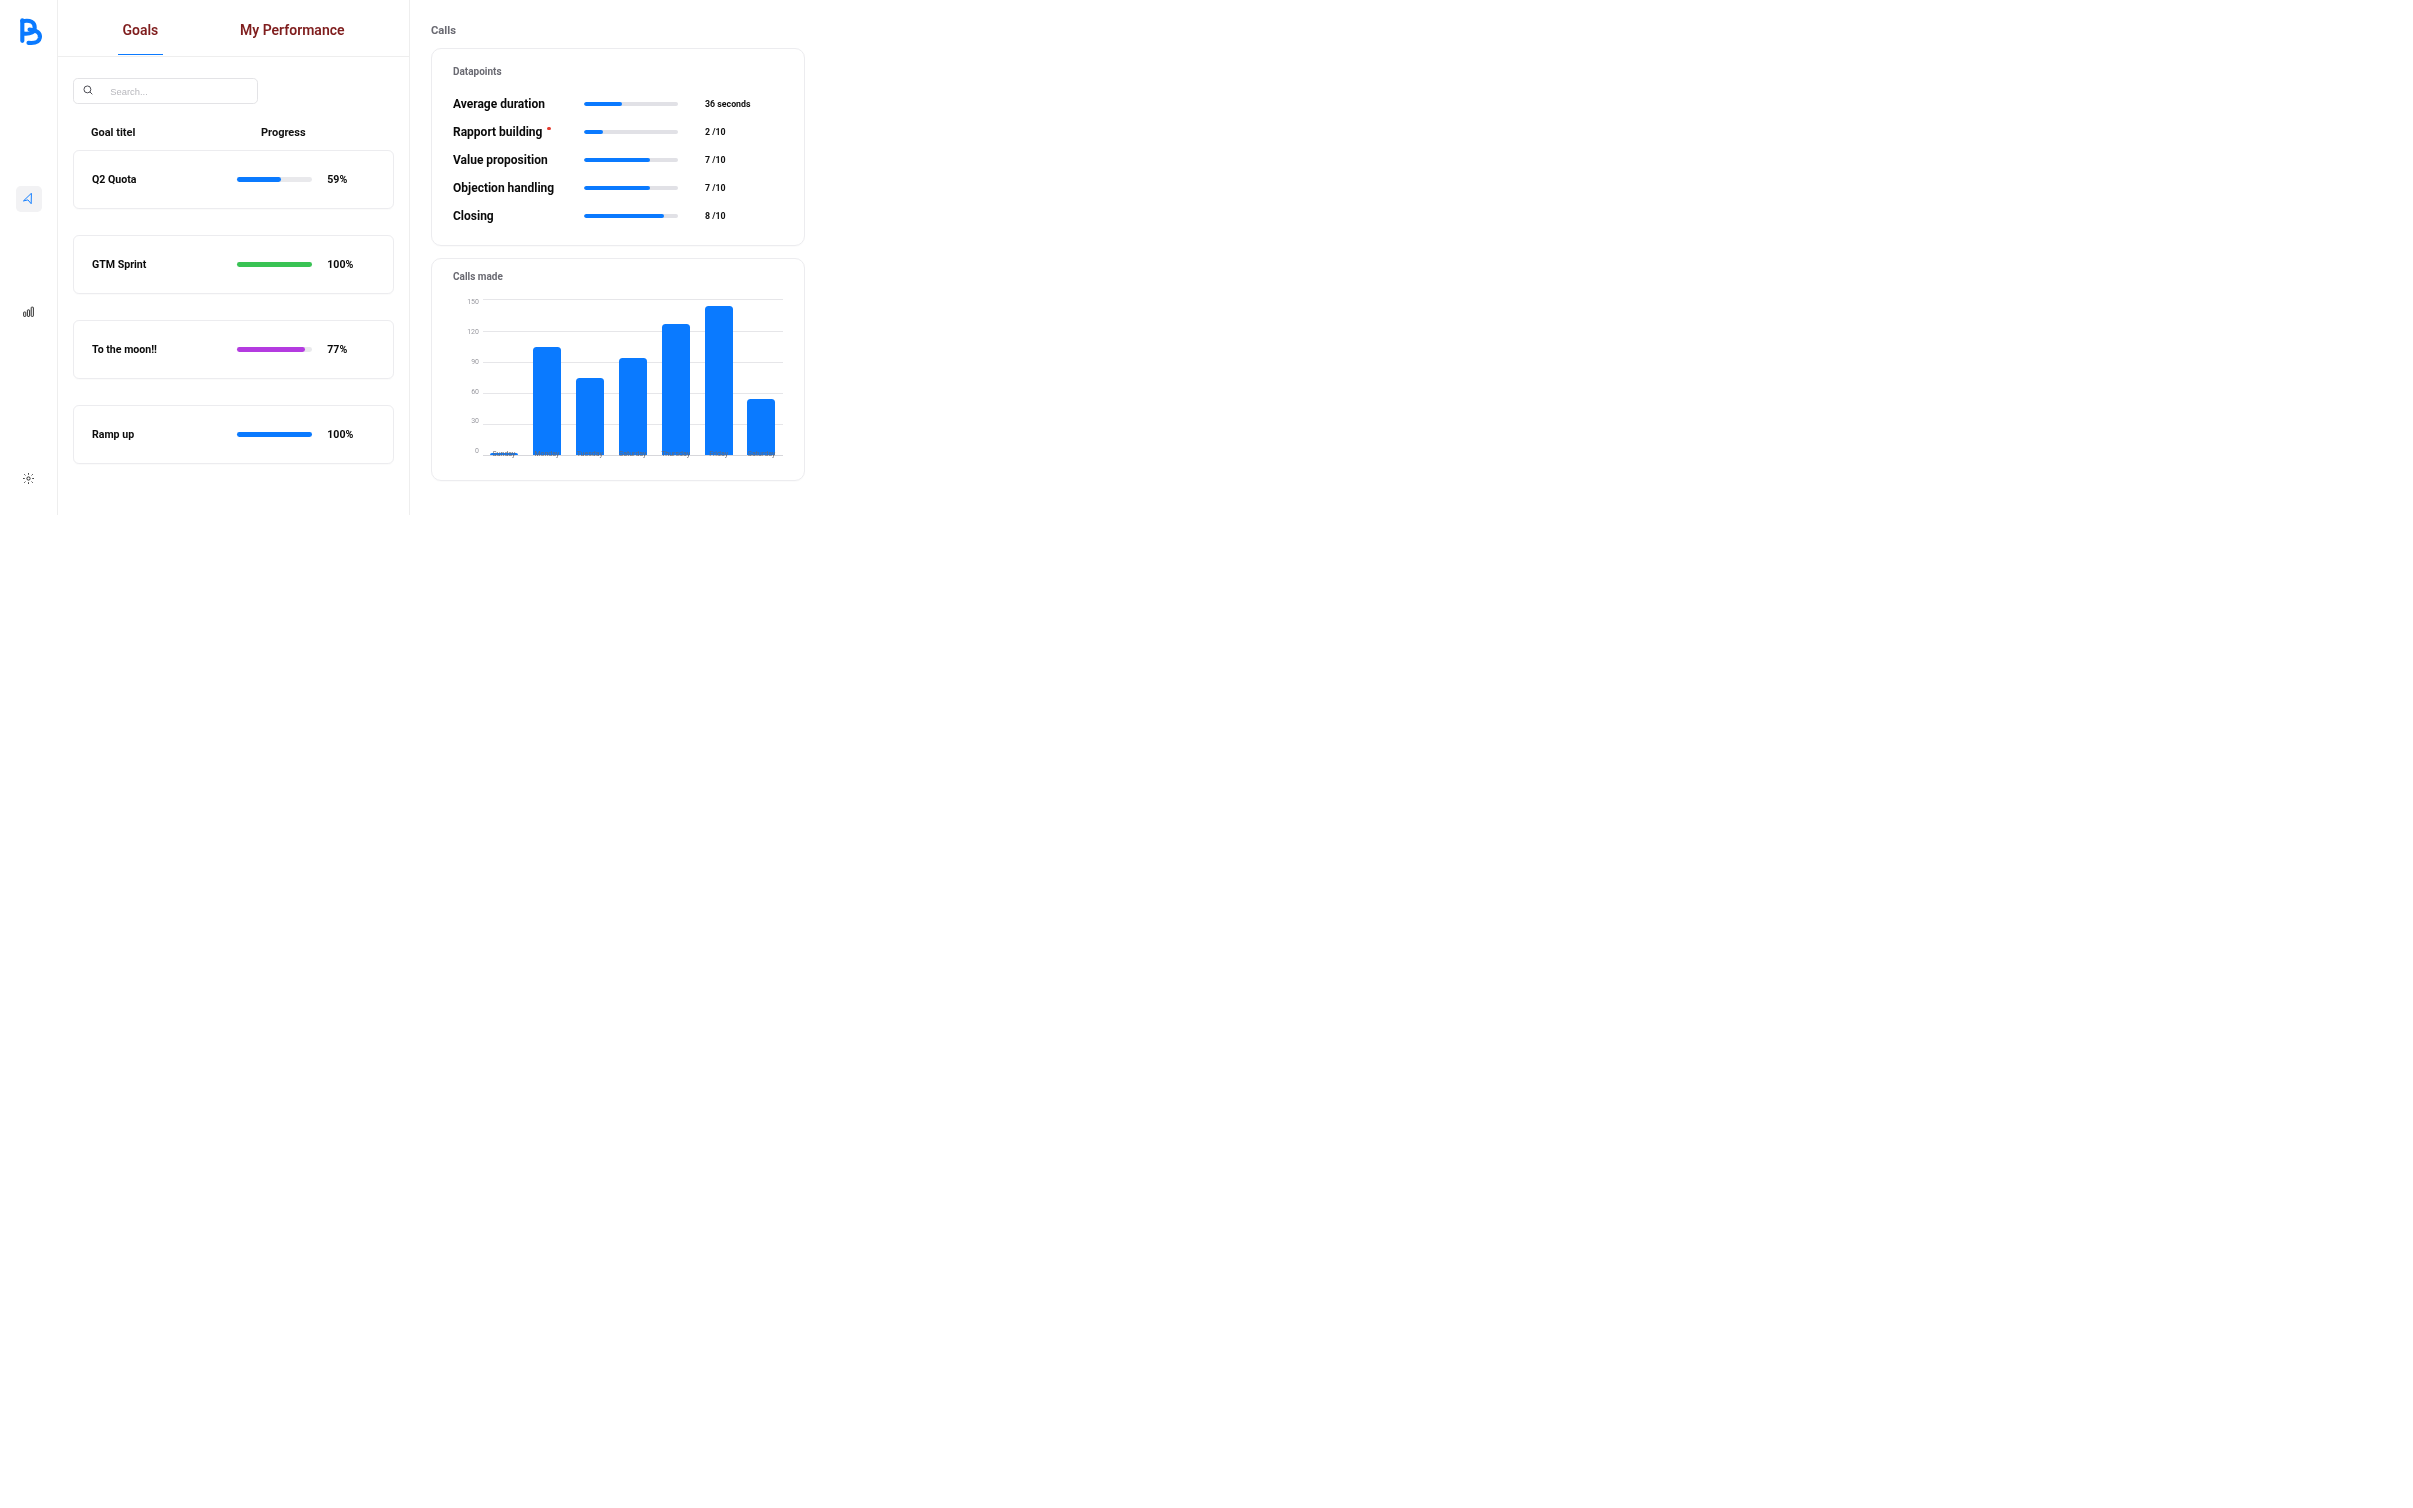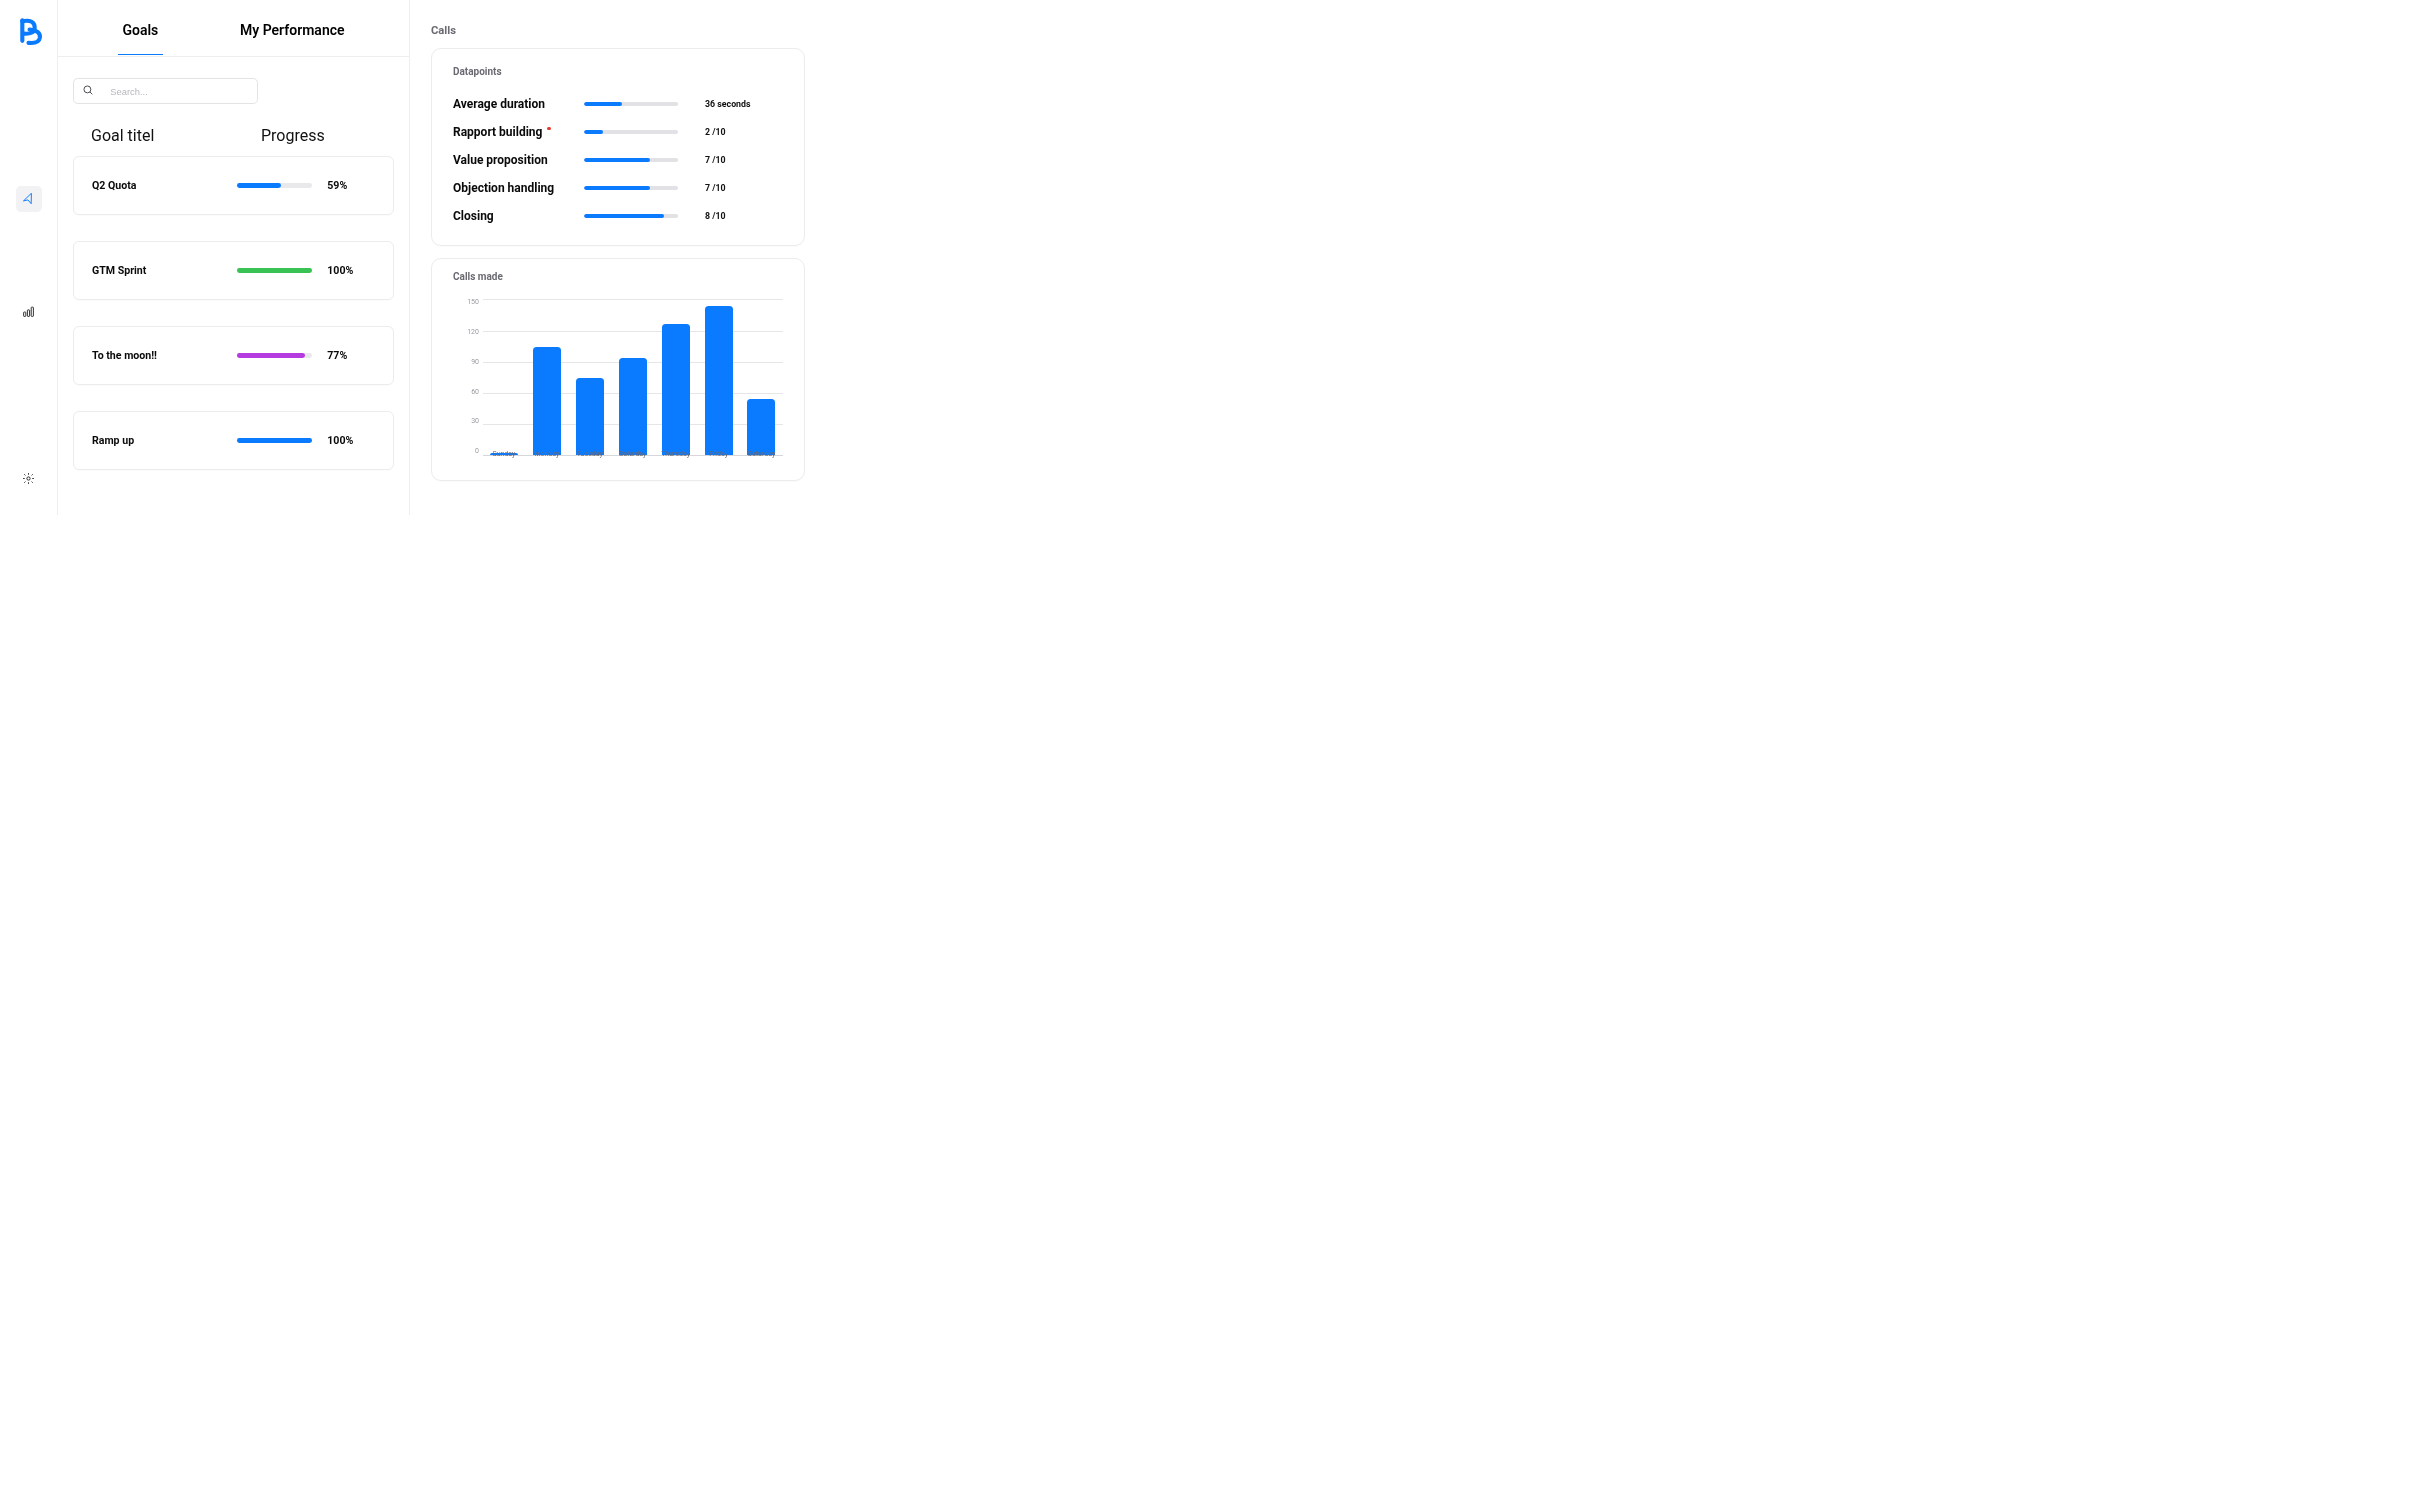--- a/index.html
+++ b/index.html
@@ -48,21 +48,21 @@
     display: flex;
     justify-content: space-around;
     height: 57px;
     align-items: center;
     border-bottom: 0.6px solid #eee;
     padding: 0 23.6px;
   }
   .tab {
     font-size: 14px;
     font-weight: 600;
-    color: #000000;
+    color: #7f1d1d;
     cursor: pointer;
     padding: 20px 4.7px 16.5px;
     position: relative;
   }
   .tab.active::after {
     content: "";
     position: absolute;
     left: 0; right: 0; bottom: -1.2px;
     height: 1.8px;
     background: #0a7aff;
@@ -82,22 +82,22 @@
     border: none; outline: none;
     font-size: 9.4px;
     width: 100%;
     color: #333;
   }
   .search input::placeholder { color: #b8b8bd; }
 
   .list-header {
     display: flex;
     padding: 14px 17.7px 10.6px 33px;
-    font-size: 16px;
-    font-weight: 400;
+    font-size: 11px;
+    font-weight: 700;
   }
   .list-header .col-title { flex: 0 0 170px; }
   .list-header .col-progress { flex: 0 0 auto; }
 
   .goal-list { padding: 0 15.3px; display: flex; flex-direction: column; gap: 26px; }
   .goal-card {
     border: 0.6px solid #ececef;
     border-radius: 5.9px;
     height: 59px;
     display: flex;

